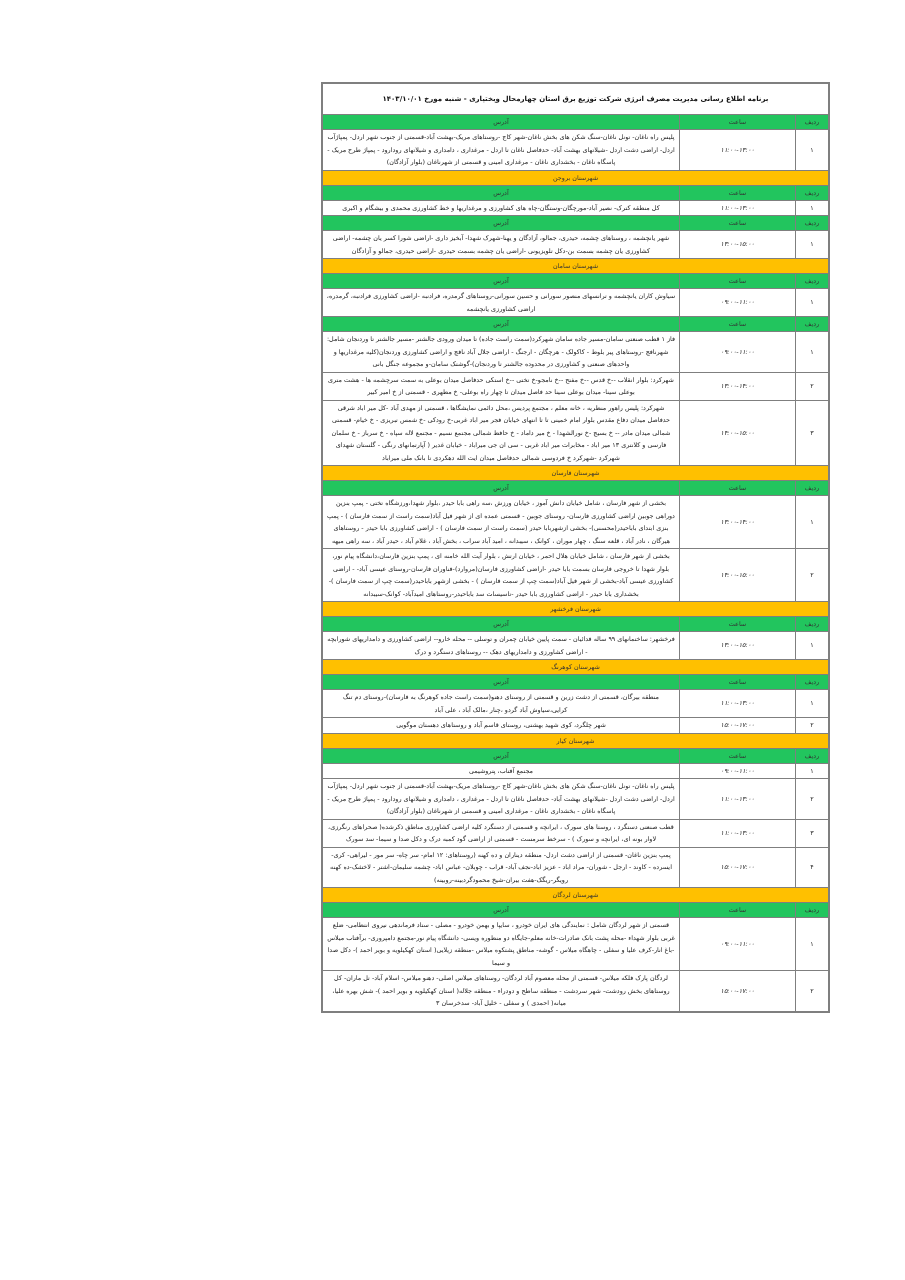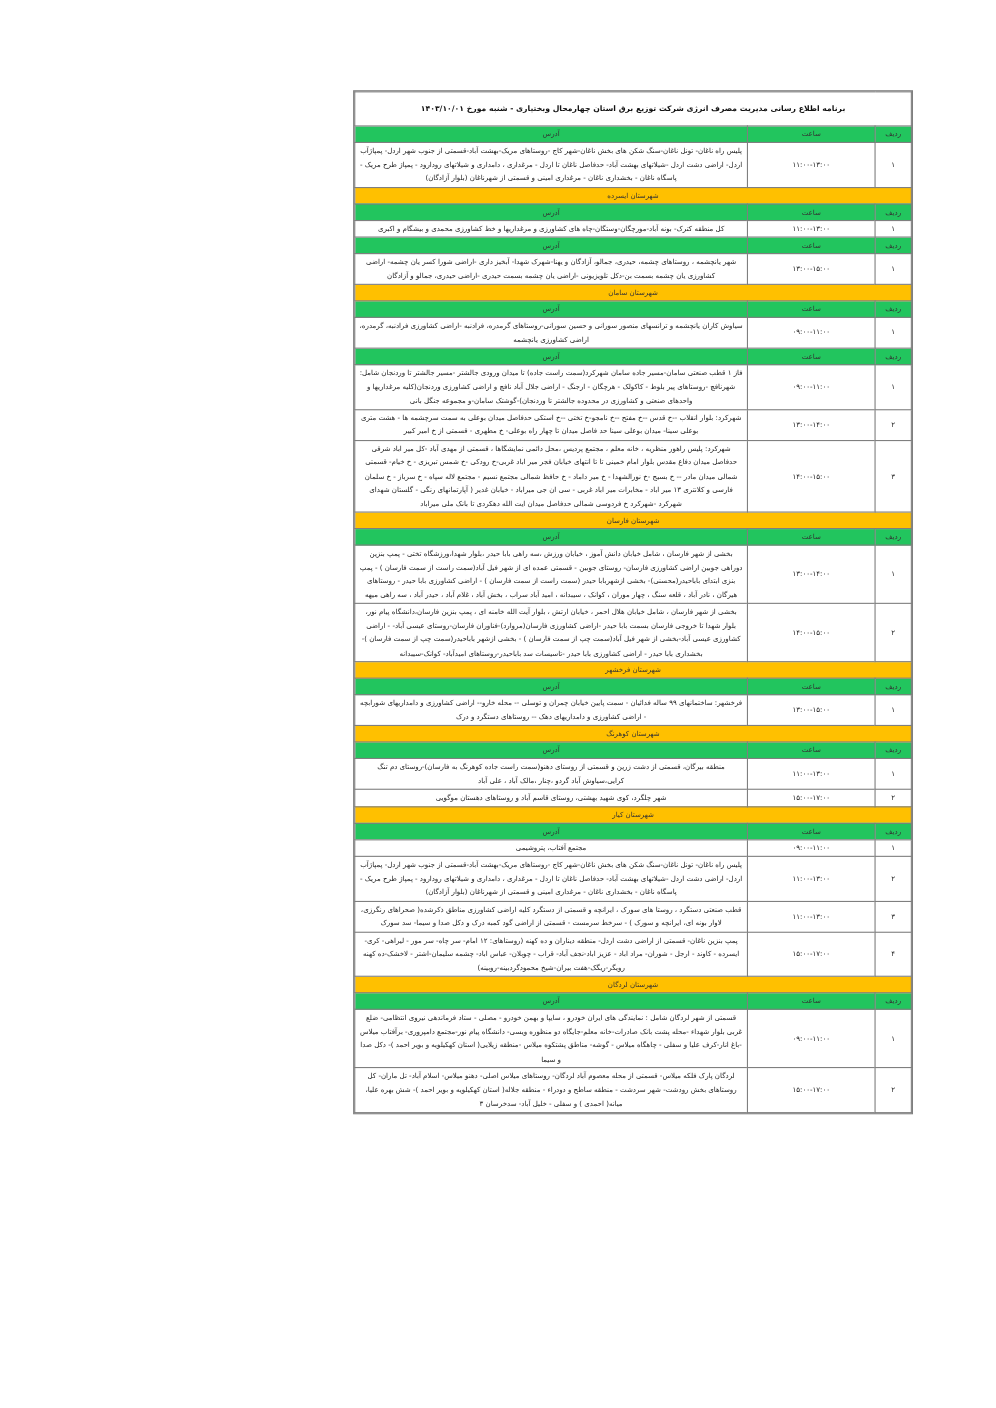--- a/index.html
+++ b/index.html
@@ -11,21 +11,21 @@
   }
   table { border-collapse: collapse; width: 100%; table-layout: fixed; padding-left: 44px; }
   td { border: 1px solid #7f7f7f; padding: 1px 3px; font-size: 6.4px; line-height: 12.5px; color: #222; vertical-align: middle; }
   col.c-idx { width: 33px; }
   col.c-time { width: 116px; }
   col.c-addr { width: auto; }
   .title-row td { height: 28px; text-align: center; font-weight: bold; font-size: 7px; color: #111; }
   .city-row td { background: #ffc000; text-align: center; height: 12px; line-height: 12px; color: #333; }
   .head-row td { background: #22c55e; text-align: center; height: 12px; line-height: 12px; color: #333; }
   .idx { text-align: center; }
-  .time { text-align: center; direction: rtl; }
+  .time { text-align: center; direction: rtl; font-style: italic; }
   .addr { text-align: center; }
 </style>
 </head>
 <body>
 
 <div id="sheet">
   <table>
     <colgroup>
         <col class="c-idx">
         <col class="c-time">
@@ -39,31 +39,31 @@
           <td>ردیف</td>
           <td>ساعت</td>
           <td>آدرس</td>
         </tr>
         <tr>
           <td class="idx">۱</td>
           <td class="time">۱۱:۰۰-۱۳:۰۰</td>
           <td class="addr">پلیس راه ناغان- تونل ناغان-سنگ شکن های بخش ناغان-شهر کاج -روستاهای مریک-بهشت آباد-قسمتی از جنوب شهر اردل- پمپاژآب اردل- اراضی  دشت اردل -شیلاتهای بهشت آباد- حدفاصل ناغان تا اردل  -  مرغداری ، دامداری و شیلاتهای رودارود - پمپاژ طرح مریک - پاسگاه ناغان - بخشداری ناغان - مرغداری امینی  و قسمتی از شهرناغان (بلوار آزادگان)</td>
         </tr>
         <tr class="city-row">
-          <td colspan="3">شهرستان ایسرده</td>
-        </tr>
-        <tr class="head-row">
-          <td>ردیف</td>
-          <td>ساعت</td>
-          <td>آدرس</td>
-        </tr>
-        <tr>
-          <td class="idx">۱</td>
-          <td class="time">۱۱:۰۰-۱۳:۰۰</td>
-          <td class="addr">کل منطقه کترک- بونه آباد-مورچگان-وستگان-چاه های کشاورزی و مرغداریها و خط کشاورزی محمدی و بیشگام و اکبری</td>
+          <td colspan="3">شهرستان بروجن</td>
+        </tr>
+        <tr class="head-row">
+          <td>ردیف</td>
+          <td>ساعت</td>
+          <td>آدرس</td>
+        </tr>
+        <tr>
+          <td class="idx">۱</td>
+          <td class="time">۱۱:۰۰-۱۳:۰۰</td>
+          <td class="addr">کل منطقه کترک- نصیر آباد-مورچگان-وستگان-چاه های کشاورزی و مرغداریها و خط کشاورزی محمدی و بیشگام و اکبری</td>
         </tr>
         <tr class="head-row">
           <td>ردیف</td>
           <td>ساعت</td>
           <td>آدرس</td>
         </tr>
         <tr>
           <td class="idx">۱</td>
           <td class="time">۱۳:۰۰-۱۵:۰۰</td>
           <td class="addr">شهر یانچشمه ، روستاهای چشمه، حیدری، جمالو، آزادگان  و یهنا-شهرک شهدا- آبخیز داری -اراضی شورا کسر یان چشمه- اراضی کشاورزی یان چشمه بسمت بن-دکل تلویزیونی -اراضی یان چشمه بسمت حیدری -اراضی حیدری، جمالو و آزادگان</td>

